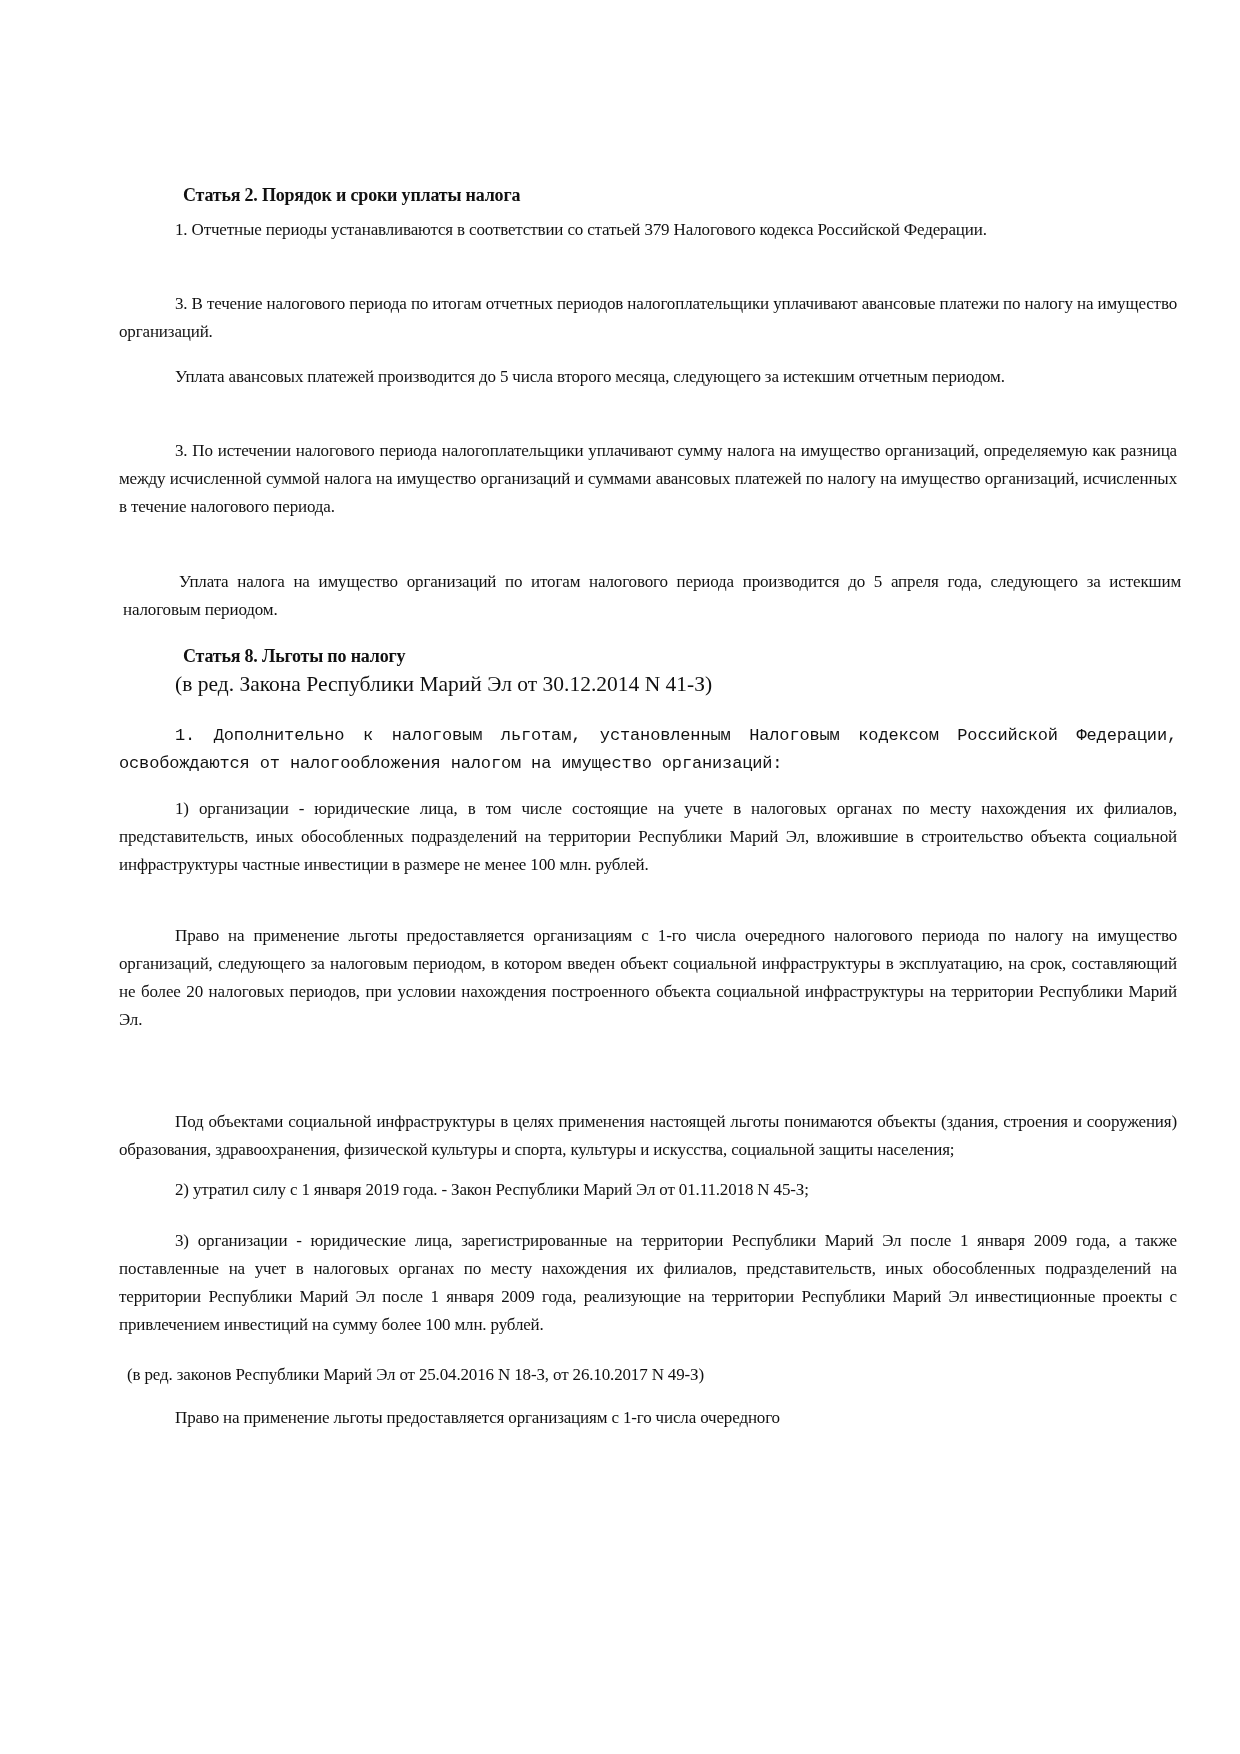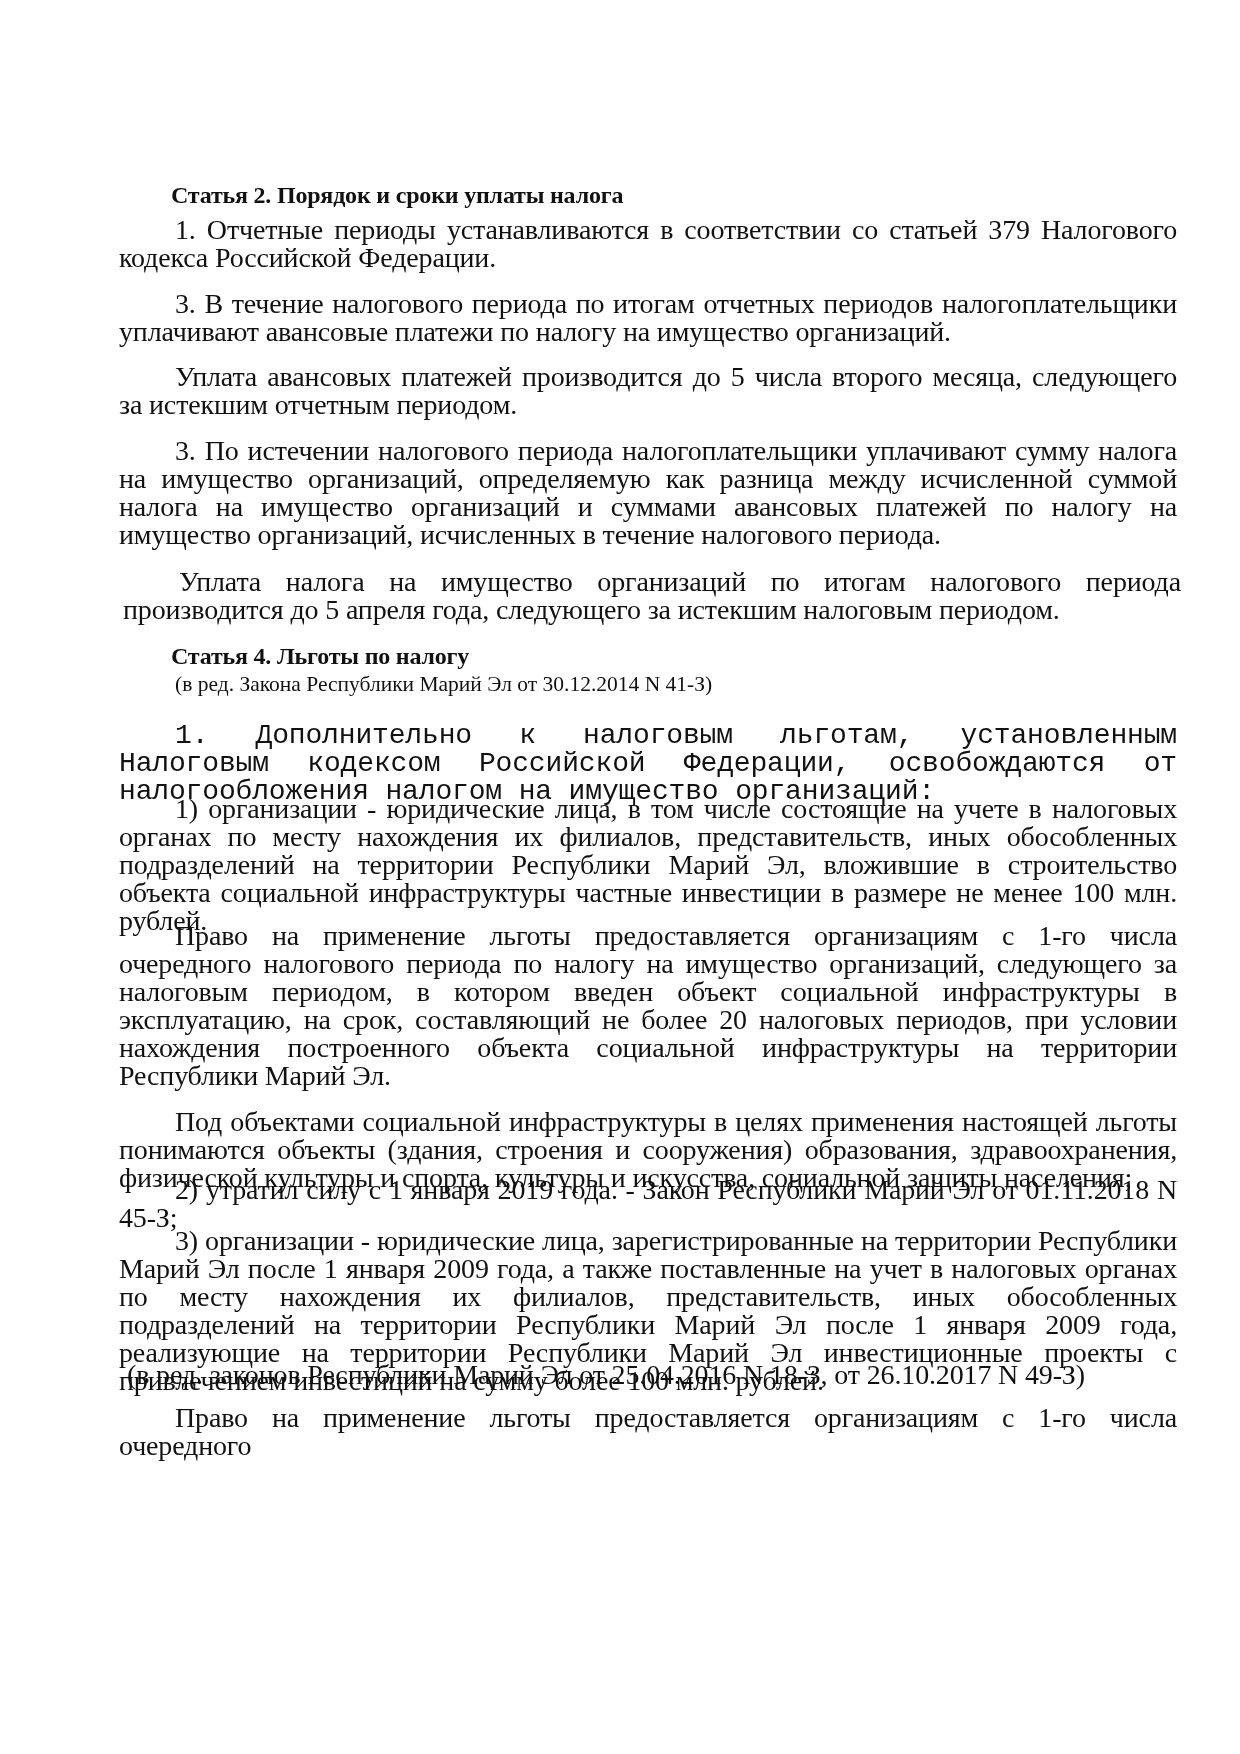--- a/index.html
+++ b/index.html
@@ -16,39 +16,39 @@
       color: #111111;
     }
     .page {
       position: absolute;
       left: 119px;
       top: 0;
       width: 1058px;
     }
     .heading {
       position: absolute;
-      left: 52px;
+      left: 64px;
       font-weight: bold;
-      font-size: 24px;
+      font-size: 18px;
       line-height: 32px;
       white-space: nowrap;
       letter-spacing: -0.2px;
     }
     .note {
       position: absolute;
       left: 56px;
       font-size: 21.5px;
       line-height: 28px;
       white-space: nowrap;
     }
     .para {
       position: absolute;
       left: 0;
       width: 1058px;
-      font-size: 28px;
+      font-size: 17px;
       line-height: 28px;
       text-align: justify;
       text-indent: 56px;
       letter-spacing: -0.15px;
     }
     .para.plain-note {
       text-indent: 0;
     }
   </style>
 </head>
@@ -61,21 +61,21 @@
   <p class="para" style="top:216px;margin:0;">1. Отчетные периоды устанавливаются в соответствии со статьей 379 Налогового кодекса Российской Федерации.</p>
 
   <p class="para" style="top:290px;margin:0;">3. В течение налогового периода по итогам отчетных периодов налогоплательщики уплачивают авансовые платежи по налогу на имущество организаций.</p>
 
   <p class="para" style="top:363px;margin:0;">Уплата авансовых платежей производится до 5 числа второго месяца, следующего за истекшим отчетным периодом.</p>
 
   <p class="para" style="top:437px;margin:0;">3. По истечении налогового периода налогоплательщики уплачивают сумму налога на имущество организаций, определяемую как разница между исчисленной суммой налога на имущество организаций и суммами авансовых платежей по налогу на имущество организаций, исчисленных в течение налогового периода.</p>
 
   <p class="para" style="top:564px;margin:4px;">Уплата налога на имущество организаций по итогам налогового периода производится до 5 апреля года, следующего за истекшим налоговым периодом.</p>
 
-  <div class="heading" style="top:640px;">Статья 4. Льготы по налогу</div>
+  <div class="heading" style="top:640px;">Статья 8. Льготы по налогу</div>
 
   <div class="note" style="top:670px;">(в ред. Закона Республики Марий Эл от 30.12.2014 N 41-З)</div>
 
   <p class="para" style="top:722px;margin:0;font-family:Liberation Mono, monospace;">1. Дополнительно к налоговым льготам, установленным Налоговым кодексом Российской Федерации, освобождаются от налогообложения налогом на имущество организаций:</p>
 
   <p class="para" style="top:795px;margin:0;">1) организации - юридические лица, в том числе состоящие на учете в налоговых органах по месту нахождения их филиалов, представительств, иных обособленных подразделений на территории Республики Марий Эл, вложившие в строительство объекта социальной инфраструктуры частные инвестиции в размере не менее 100 млн. рублей.</p>
 
   <p class="para" style="top:922px;margin:0;">Право на применение льготы предоставляется организациям с 1-го числа очередного налогового периода по налогу на имущество организаций, следующего за налоговым периодом, в котором введен объект социальной инфраструктуры в эксплуатацию, на срок, составляющий не более 20 налоговых периодов, при условии нахождения построенного объекта социальной инфраструктуры на территории Республики Марий Эл.</p>
 
   <p class="para" style="top:1108px;margin:0;">Под объектами социальной инфраструктуры в целях применения настоящей льготы понимаются объекты (здания, строения и сооружения) образования, здравоохранения, физической культуры и спорта, культуры и искусства, социальной защиты населения;</p>

